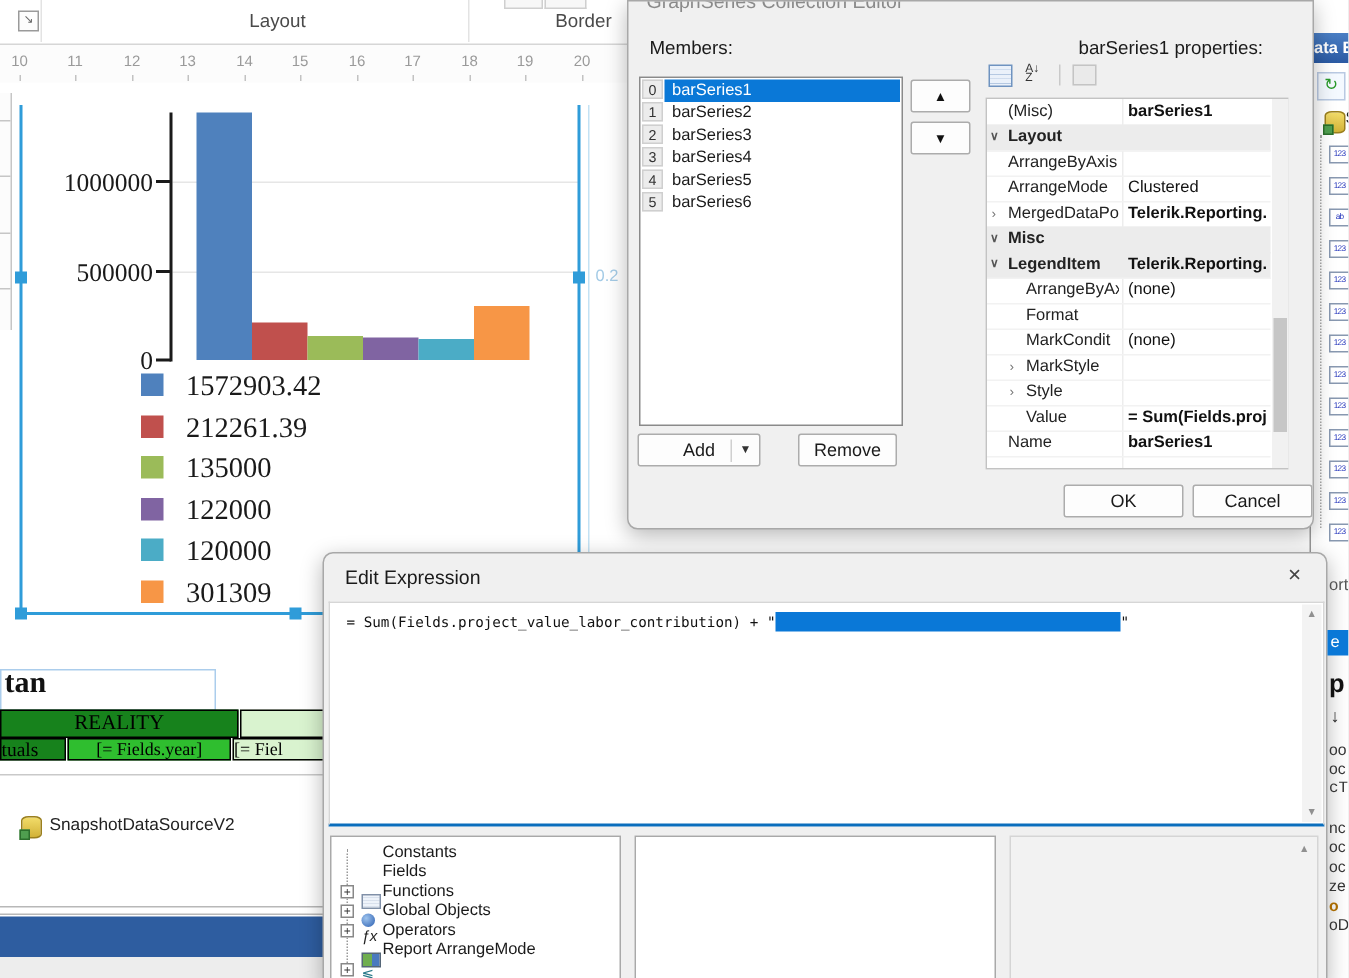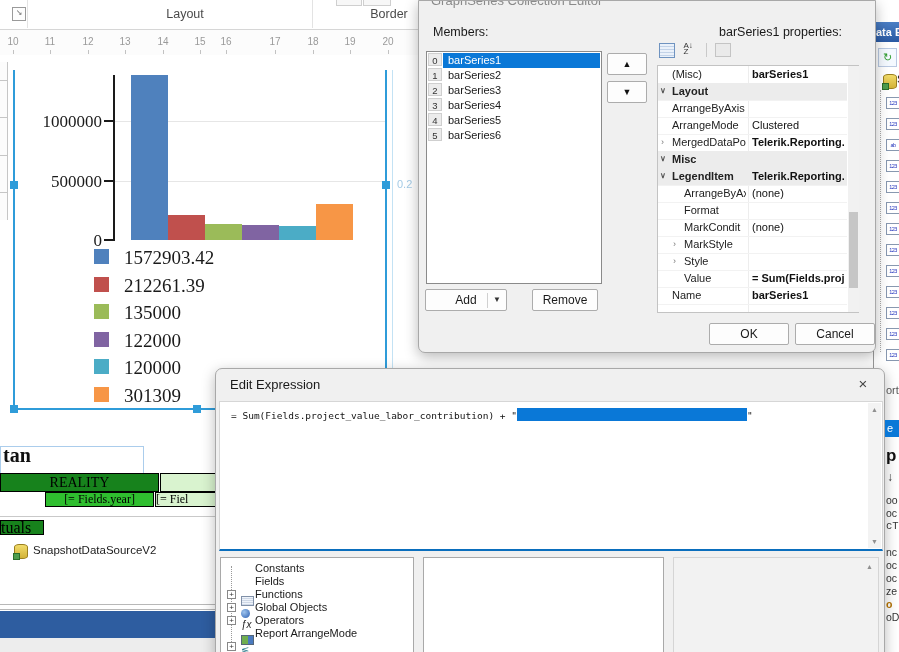--- a/index.html
+++ b/index.html
@@ -145,21 +145,21 @@
   <div class="cutbox" style="left:336px;width:24px"></div>
   <div class="cutbox" style="left:363px;width:26px"></div>
 
   <div class="hruler">
     <span class="hr-num" style="left:3px">10</span>
     <span class="hr-num" style="left:40px">11</span>
     <span class="hr-num" style="left:78px">12</span>
     <span class="hr-num" style="left:115px">13</span>
     <span class="hr-num" style="left:153px">14</span>
     <span class="hr-num" style="left:190px">15</span>
-    <span class="hr-num" style="left:216px">16</span>
+    <span class="hr-num" style="left:228px">16</span>
     <span class="hr-num" style="left:265px">17</span>
     <span class="hr-num" style="left:303px">18</span>
     <span class="hr-num" style="left:340px">19</span>
     <span class="hr-num" style="left:378px">20</span>
   </div>
   <div class="vruler">
     <div class="vr-tick" style="top:18px"></div>
       <div class="vr-tick" style="top:55px"></div>
     <div class="vr-tick" style="top:93px"></div>
       <div class="vr-tick" style="top:130px"></div>
@@ -217,21 +217,21 @@
   <div class="handle" style="left:193px;top:405px"></div>
   <div class="handle" style="left:382px;top:405px"></div>
   <div class="ghost-line"></div>
   <div class="size-hint">0.2</div>
 
   <div class="tanbox">
     <div class="tantext serif">tan</div>
   </div>
   <div class="tcell serif" id="r1c1" style="left: 0px; top: 473px; width: 159px; height: 19px; font-size: 14px; line-height: 17px; text-align: center; background: rgb(23, 130, 28);">REALITY</div>
   <div class="tcell" id="r1c2" style="left: 160px; top: 473px; width: 58px; height: 19px; background: rgb(217, 243, 207);"></div>
-  <div class="tcell serif" id="r2c1" style="left: 0px; top: 492px; width: 44px; height: 15px; font-size: 16px; line-height: 13px; background: rgb(23, 130, 28); margin-top: 28px;">tuals</div>
+  <div class="tcell serif" id="r2c1" style="left: 0px; top: 492px; width: 44px; height: 15px; font-size: 13px; line-height: 13px; background: rgb(23, 130, 28);">tuals</div>
   <div class="tcell serif" id="r2c2" style="left: 45px; top: 492px; width: 109px; height: 15px; font-size: 12px; line-height: 13px; text-align: center; background: rgb(47, 190, 47);">[= Fields.year]</div>
   <div class="tcell serif" id="r2c3" style="left: 155px; top: 492px; width: 63px; height: 15px; font-size: 12px; line-height: 13px; background: rgb(217, 243, 207);">[= Fiel</div>
 
   <div class="traysep"></div>
   <div class="tray-item">
     <span class="ic-db" style="left:0;top:1px"></span>
     <span class="tray-label">SnapshotDataSourceV2</span>
   </div>
   <div class="ridge"></div>
   <div class="bluebar"></div>

